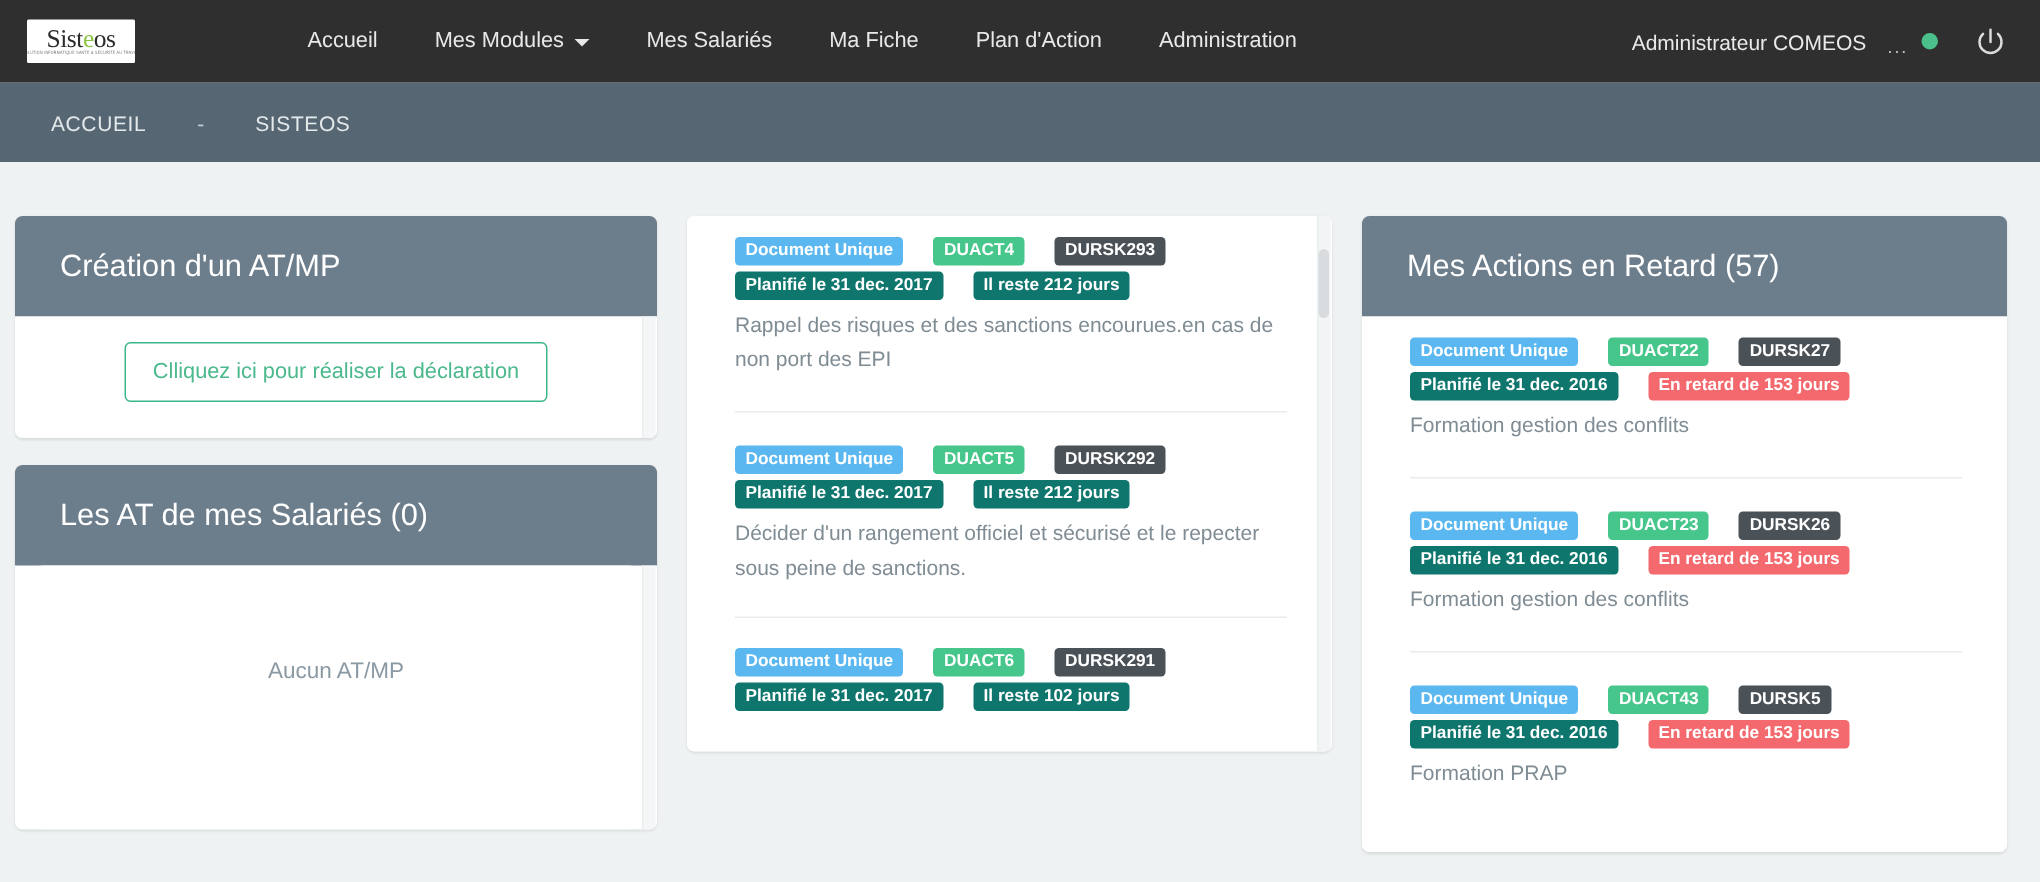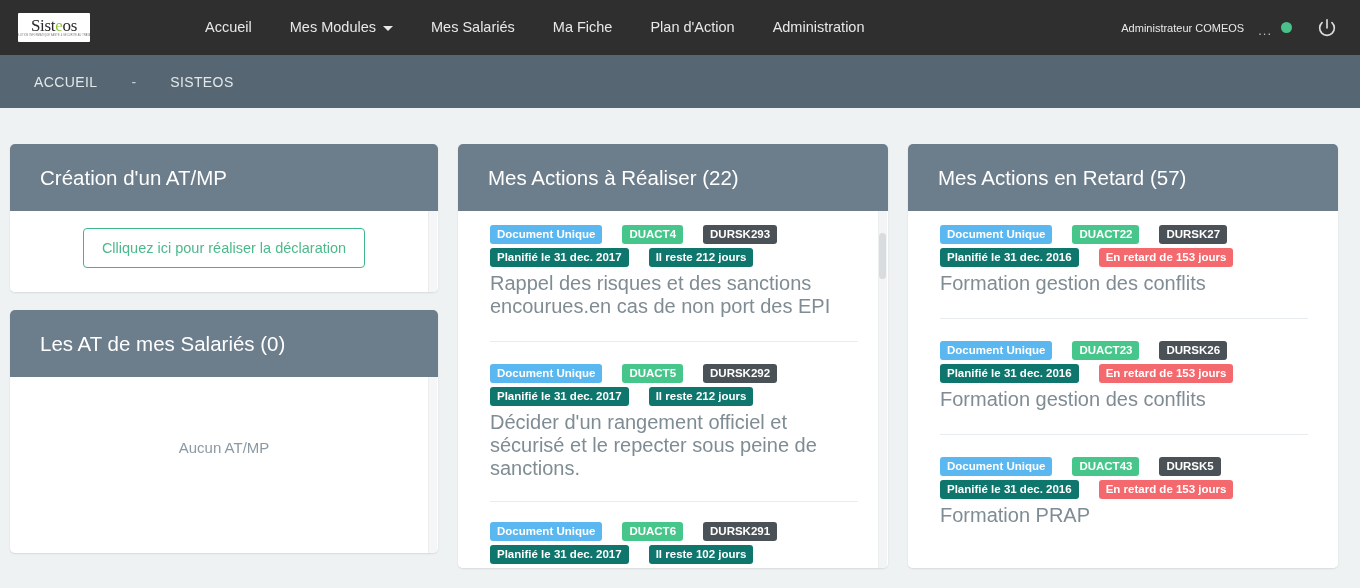--- a/index.html
+++ b/index.html
@@ -92,21 +92,21 @@
     position: absolute;
     right: 14px;
     top: 0;
     height: 55px;
     display: flex;
     align-items: center;
     gap: 0;
   }
   .username {
     color: #e9e9e9;
-    font-size: 11px;
+    font-size: 14px;
     white-space: nowrap;
   }
   .dots {
     color: #bdbdbd;
     font-size: 13px;
     letter-spacing: 1px;
     margin: 0 9px 0 14px;
     position: relative;
     top: 3px;
   }
@@ -220,21 +220,21 @@
   }
   .b-blue   { background: #5bb7f0; }
   .b-green  { background: #46c68a; }
   .b-dark   { background: #4b5257; }
   .b-red    { background: #0f766e; }
   .b-lgreen { background: #0f766e; text-align: center; }
   .b-salmon { background: #f4696e; }
 
   .action-desc {
     color: #7f8c94;
-    font-size: 20px;
+    font-size: 14px;
     line-height: 23px;
     margin-top: 5px;
   }
   .divider {
     height: 1px;
     background: #e9ecee;
     margin: 23px 0 22px 0;
   }
   .divider.tight { margin: 21px 0 20px 0; }
 
@@ -332,23 +332,20 @@
       <div class="card-body body-at">
         <div class="empty-msg">Aucun AT/MP</div>
         <div class="sbtrack plain"></div>
       </div>
     </div>
 
   </div>
 
   <div class="col">
     <div class="card">
-      <div class="card-head">
-        <div class="card-title">Mes Actions à Réaliser (22)</div>
-      </div>
       <div class="card-body body-actions">
         <div class="actions-inner">
 
           <div class="action-item">
             <div class="badgerow">
               <span class="badge b-blue">Document Unique</span>
               <span class="badge b-green">DUACT4</span>
               <span class="badge b-dark">DURSK293</span>
             </div>
             <div class="badgerow">

